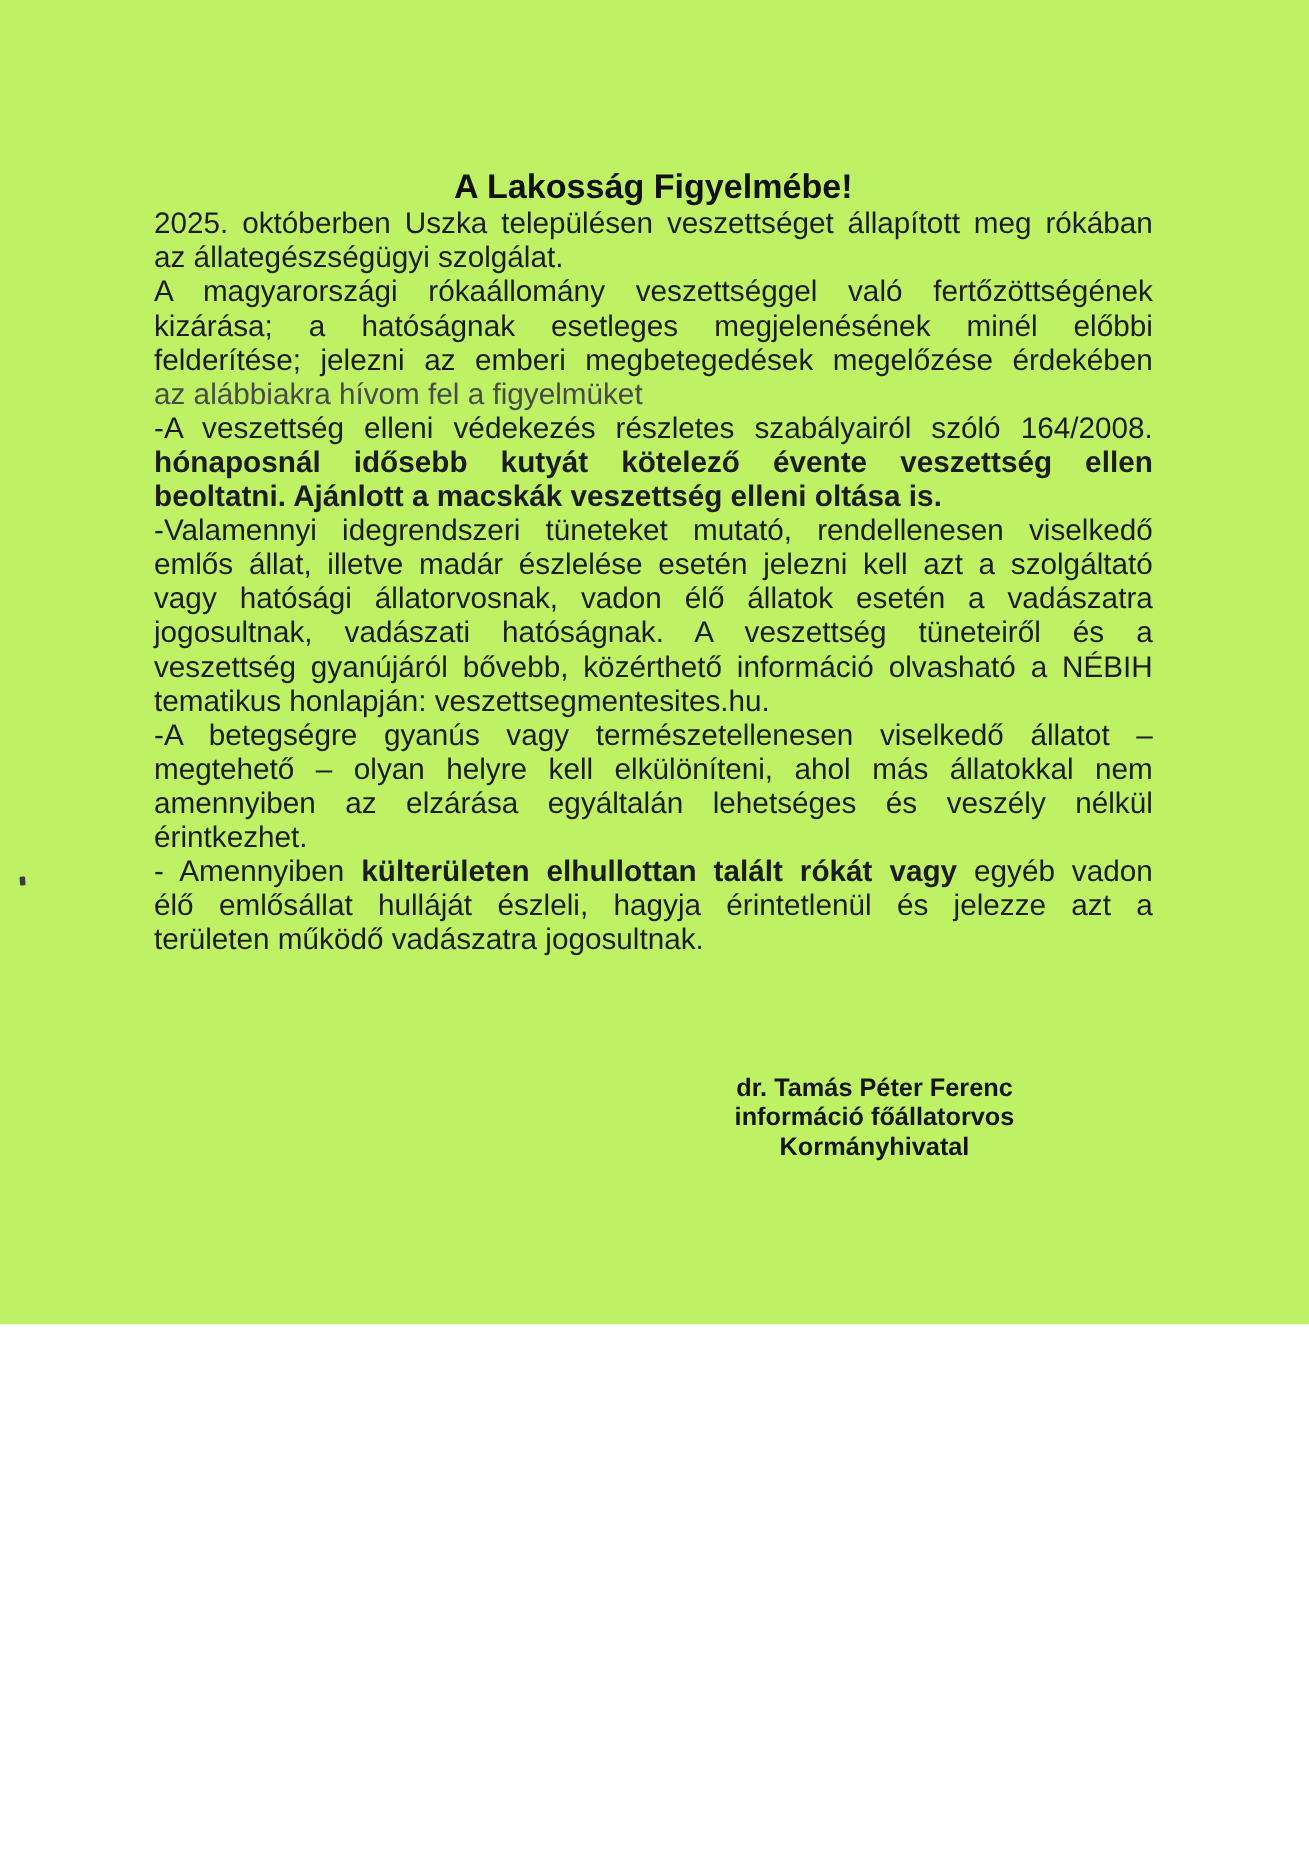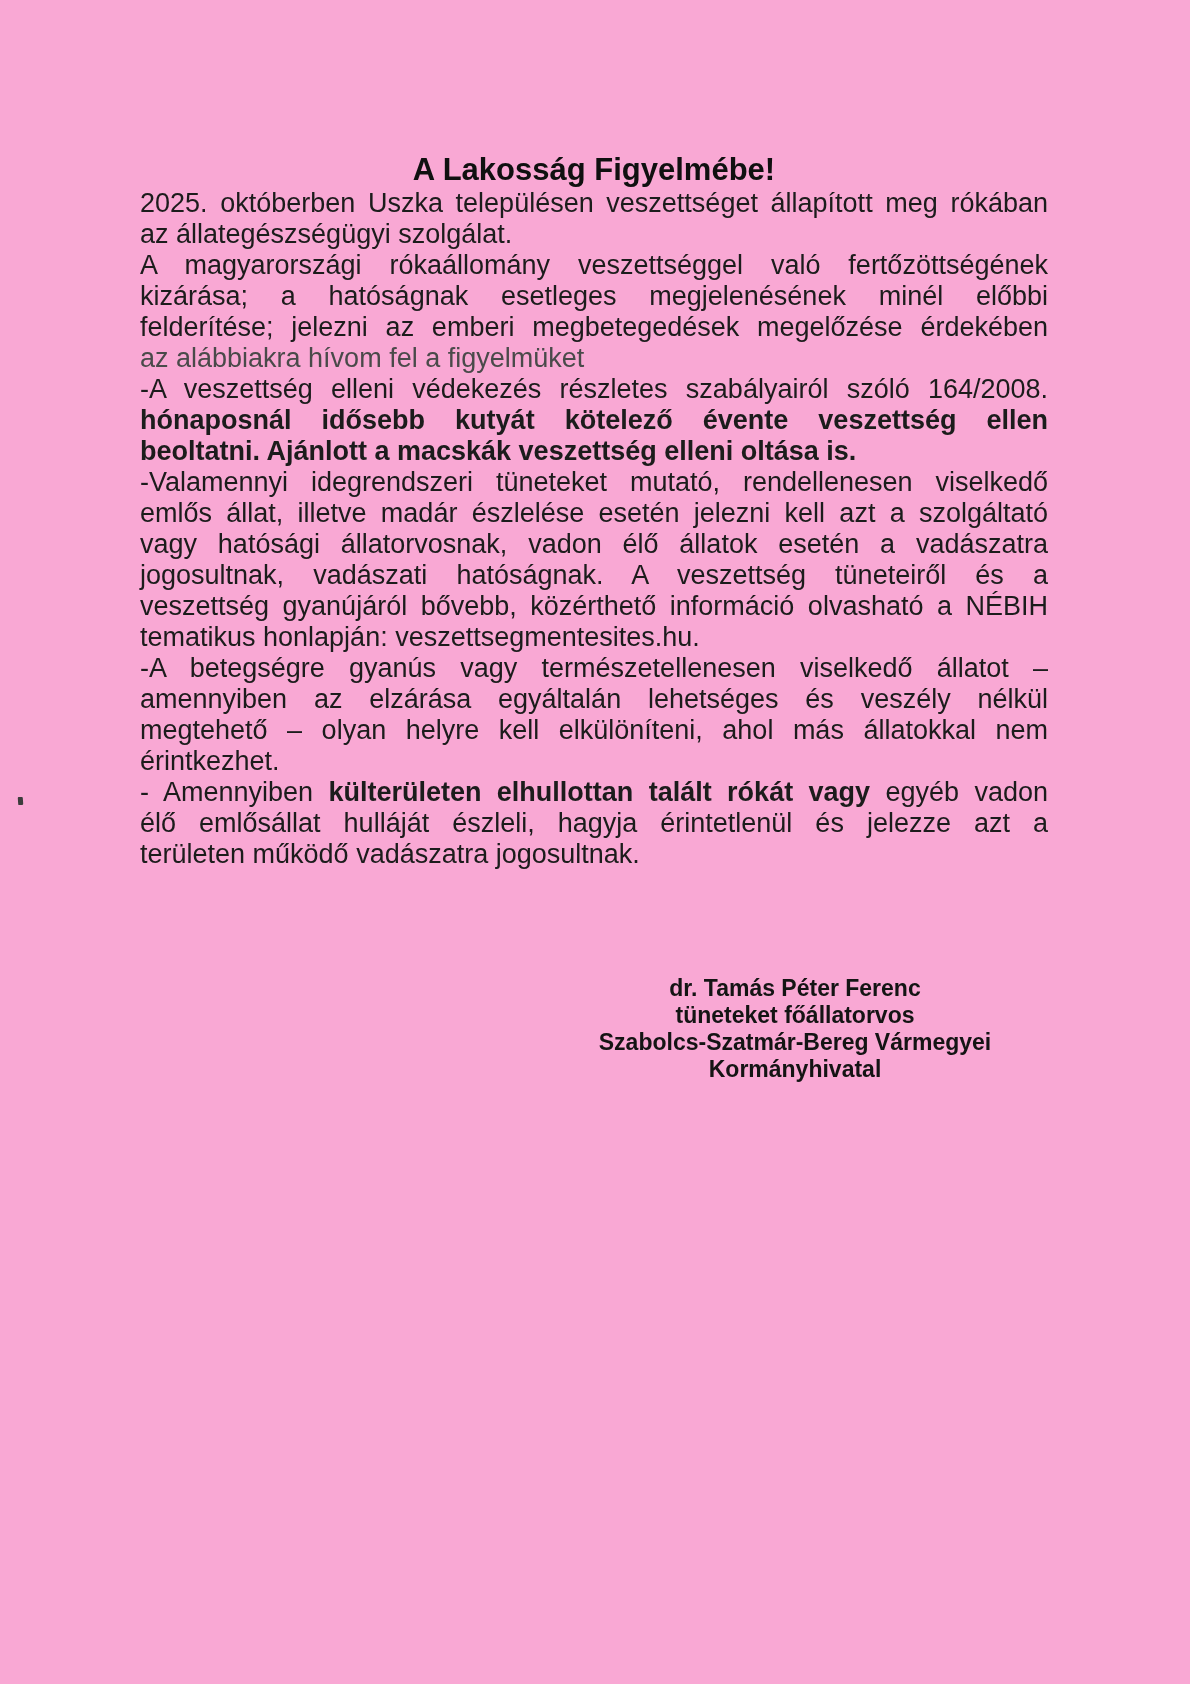--- a/index.html
+++ b/index.html
@@ -3,22 +3,22 @@
 <meta charset="utf-8">
 <style>
   html, body {
     margin: 0;
     padding: 0;
     background: #ffffff;
   }
   .page {
     position: relative;
     width: 1190px;
-    height: 1684px;
-    background: #f9a8d4;
+    height: 1204px;
+    background: #bef264;
     font-family: "Liberation Sans", "DejaVu Sans", sans-serif;
     color: #141414;
     overflow: hidden;
   }
   .content {
     position: absolute;
     left: 140px;
     top: 0;
     width: 908px;
   }
@@ -106,32 +106,31 @@
       <span class="line"><span>-Valamennyi idegrendszeri tüneteket mutató, rendellenesen viselkedő</span></span>
       <span class="line"><span>emlős állat, illetve madár észlelése esetén jelezni kell azt a szolgáltató</span></span>
       <span class="line"><span>vagy hatósági állatorvosnak, vadon élő állatok esetén a vadászatra</span></span>
       <span class="line"><span>jogosultnak, vadászati hatóságnak. A veszettség tüneteiről és a</span></span>
       <span class="line"><span>veszettség gyanújáról bővebb, közérthető információ olvasható a NÉBIH</span></span>
       <span class="line last"><span>tematikus honlapján: veszettsegmentesites.hu.</span></span>
     </p>
 
     <p class="para gap-p5">
       <span class="line"><span>-A betegségre gyanús vagy természetellenesen viselkedő állatot –</span></span>
+      <span class="line"><span>megtehető – olyan helyre kell elkülöníteni, ahol más állatokkal nem</span></span>
       <span class="line"><span>amennyiben az elzárása egyáltalán lehetséges és veszély nélkül</span></span>
-      <span class="line"><span>megtehető – olyan helyre kell elkülöníteni, ahol más állatokkal nem</span></span>
       <span class="line last"><span>érintkezhet.</span></span>
     </p>
 
     <p class="para gap-p6">
       <span class="line"><span>- Amennyiben </span><span class="b">külterületen elhullottan talált rókát vagy</span><span> egyéb vadon</span></span>
       <span class="line"><span>élő emlősállat hulláját észleli, hagyja érintetlenül és jelezze azt a</span></span>
       <span class="line last"><span>területen működő vadászatra jogosultnak.</span></span>
     </p>
 
     <div class="signature">
       <span class="sig-line">dr. Tamás Péter Ferenc</span>
-      <span class="sig-line">tüneteket főállatorvos</span>
-      <span class="sig-line">Szabolcs-Szatmár-Bereg Vármegyei</span>
+      <span class="sig-line">információ főállatorvos</span>
       <span class="sig-line">Kormányhivatal</span>
     </div>
 
   </div>
 </div>
 
 </body></html>

